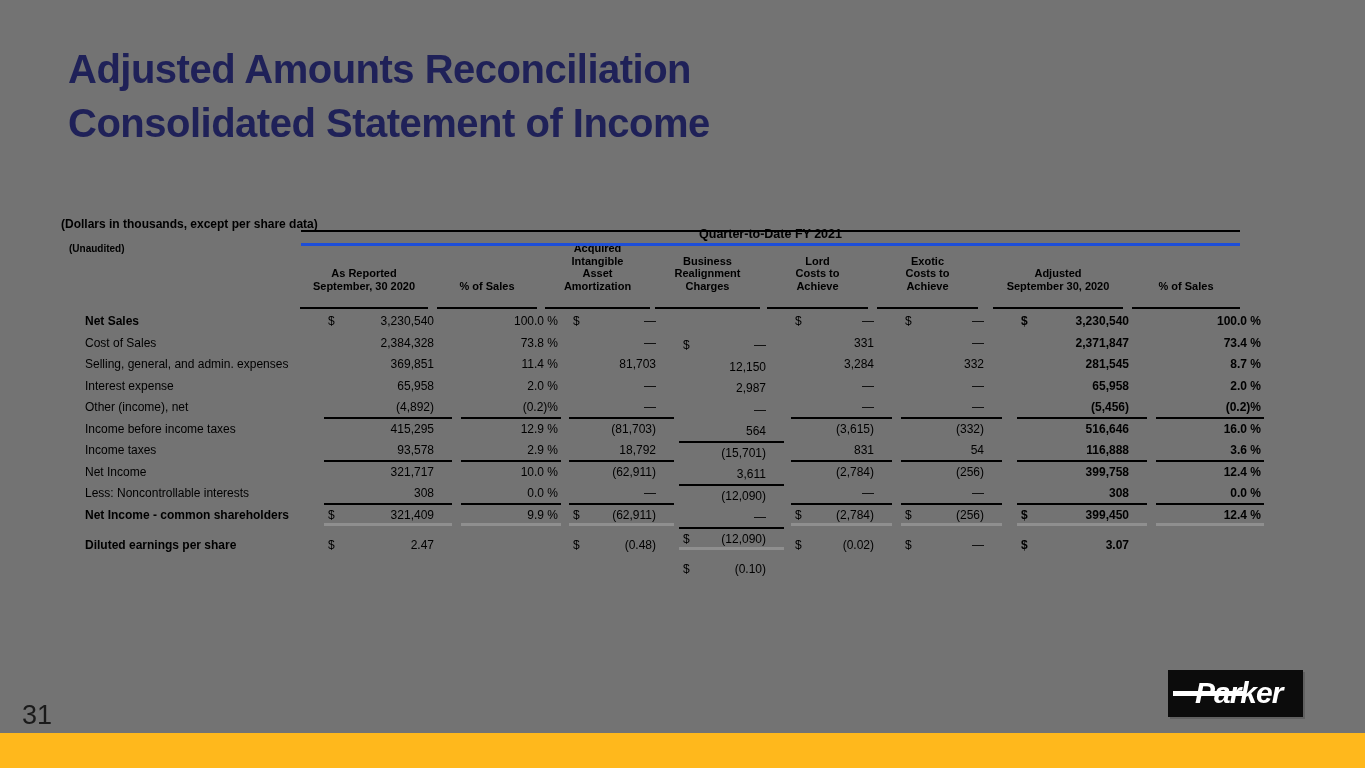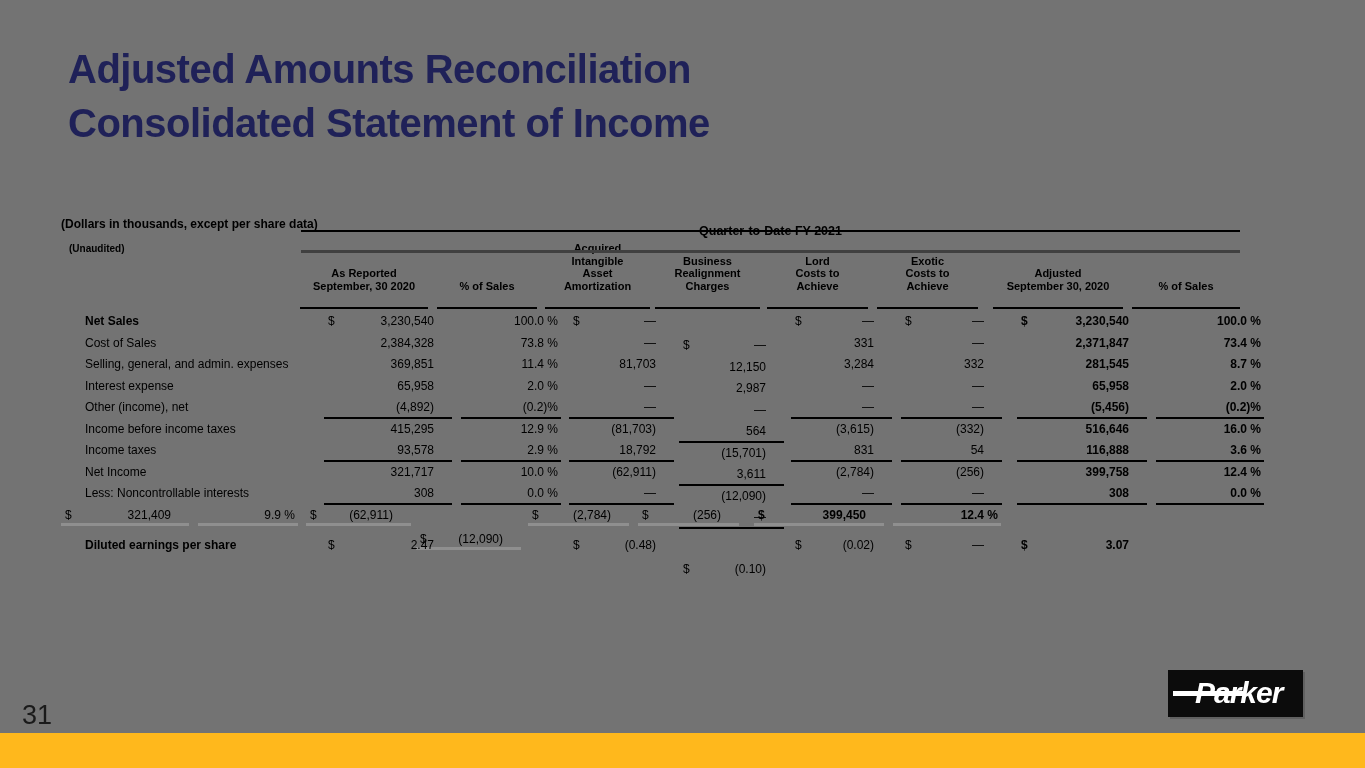--- a/index.html
+++ b/index.html
@@ -14,22 +14,22 @@
     color:#1f2158; letter-spacing:-0.5px;
   }
   
   .table-area { position:absolute; left:61px; top:214px; width:1179px; font-size:12px; }
   .meta1 { position:relative; height:18px; }
   .meta1 .note { position:absolute; left:0; bottom:1px; font-weight:bold; font-size:12px; white-space:nowrap; }
   .hline1 { position:absolute; left:240px; right:0; bottom:0; height:2px; background:#000; }
   .meta2 { position:relative; height:25px; }
   .meta2 .note { position:absolute; left:8px; bottom:3px; font-weight:bold; font-size:10px; }
   .qtd-wrap {
-    position:absolute; left:240px; right:0; bottom:4px;
-    border-bottom:3px solid #404040; text-align:center; padding-bottom:12px;
+    position:absolute; left:240px; right:0; bottom:11px;
+    border-bottom:3px solid #1d4ed8; text-align:center; padding-bottom:2px;
     font-weight:bold; font-size:12.5px;
   }
   
   .header-row { display:flex; height:52px; }
   .hcell {
     display:flex; flex-direction:column; justify-content:flex-end; align-items:center;
     text-align:center; font-weight:bold; font-size:11px; line-height:12.5px;
     white-space:pre-line; border-bottom:2px solid #000; padding-bottom:15px;
     box-sizing:border-box;
   }
@@ -431,20 +431,21 @@
           <div class="c c7 money">
             <span class="dollar"></span>
             <span class="val">308</span>
           </div>
           <div class="c c8 pct">
             <span class="dollar"></span>
             <span class="val">0.0 %</span>
           </div>
         </div>
         <div class="trow bold-row rule-gray">
+          <div class="label">Net Income - common shareholders</div>
           <div class="c c1 money">
             <span class="dollar">$</span>
             <span class="val">321,409</span>
           </div>
           <div class="c c2 pct">
             <span class="dollar"></span>
             <span class="val">9.9 %</span>
           </div>
           <div class="c c3 money">
             <span class="dollar">$</span>

